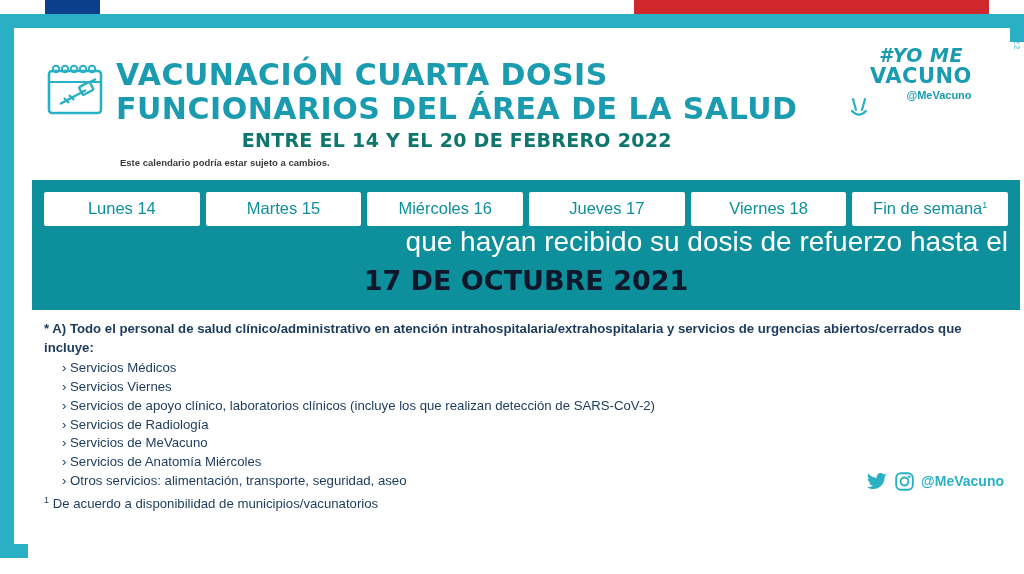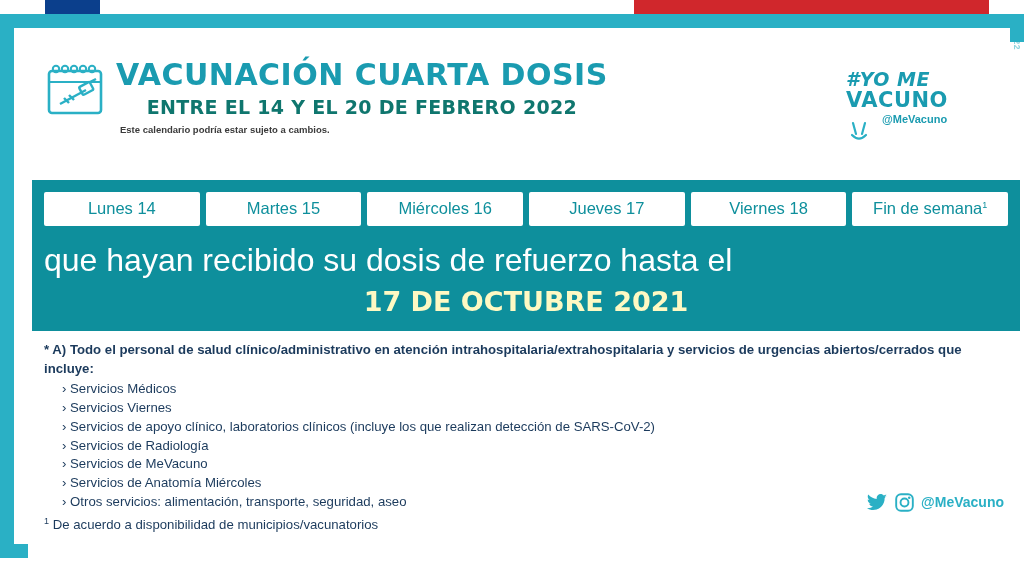--- a/index.html
+++ b/index.html
@@ -96,23 +96,23 @@
     margin-left: 4px;
     font-size: 9.5px;
     color: #3b3b3b;
     font-weight: bold;
     font-family: "Liberation Sans", sans-serif;
   }
   
   .brand {
     position: absolute;
     right: 28px;
-    top: 28px;
+    top: 4px;
     width: 150px;
-    text-align: left;
+    text-align: center;
     color: #1a9bb0;
   }
   .brand-l1 {
     font-family: "DejaVu Sans", sans-serif;
     font-size: 19px;
     font-weight: bold;
     font-style: italic;
     letter-spacing: 0.5px;
     line-height: 1.0;
   }
@@ -176,30 +176,30 @@
   .msg1 {
     margin-top: 14px;
     text-align: center;
     color: #f2ee3c;
     font-size: 27px;
     font-weight: bold;
     font-family: "DejaVu Sans", sans-serif;
     letter-spacing: -0.2px;
   }
   .msg2 {
-    margin-top: 16px;
-    text-align: left;
+    margin-top: 0;
+    text-align: right;
     color: #ffffff;
-    font-size: 32px;
+    font-size: 28px;
     font-family: "Liberation Sans", sans-serif;
   }
   .msg3 {
     margin-top: 7px;
     text-align: center;
-    color: #fef9c3;
+    color: #0f172a;
     font-size: 27px;
     font-weight: bold;
     font-family: "DejaVu Sans", sans-serif;
   }
 
   
   .notes {
     position: relative;
     padding: 10px 16px 0 16px;
     color: #1b3a5c;
@@ -271,20 +271,21 @@
             <line x1="14" y1="42" x2="40" y2="28"></line>
             <rect x="34" y="22" width="12" height="9" rx="1.5" transform="rotate(-28 40 26)"></rect>
             <line x1="44" y1="20" x2="50" y2="17"></line>
             <line x1="18" y1="36" x2="23" y2="41"></line>
             <line x1="23" y1="33" x2="28" y2="38"></line>
           </g>
         </svg>
 
         <div class="title-block">
           <div class="title-line1">VACUNACIÓN CUARTA DOSIS</div>
+          <div class="title-line2">FUNCIONARIOS DEL ÁREA DE LA SALUD</div>
           <div class="title-line3">ENTRE EL 14 Y EL 20 DE FEBRERO 2022</div>
           <div class="subnote">Este calendario podría estar sujeto a cambios.</div>
         </div>
 
         <div class="brand">
           <div class="brand-l1">#YO ME</div>
           <div class="brand-l2">VACUNO</div>
           <svg class="brand-fingers" viewBox="0 0 30 30">
             <g fill="none" stroke="#2ab0c5" stroke-width="2.2" stroke-linecap="round">
               <path d="M10 20 L7 9"></path>

